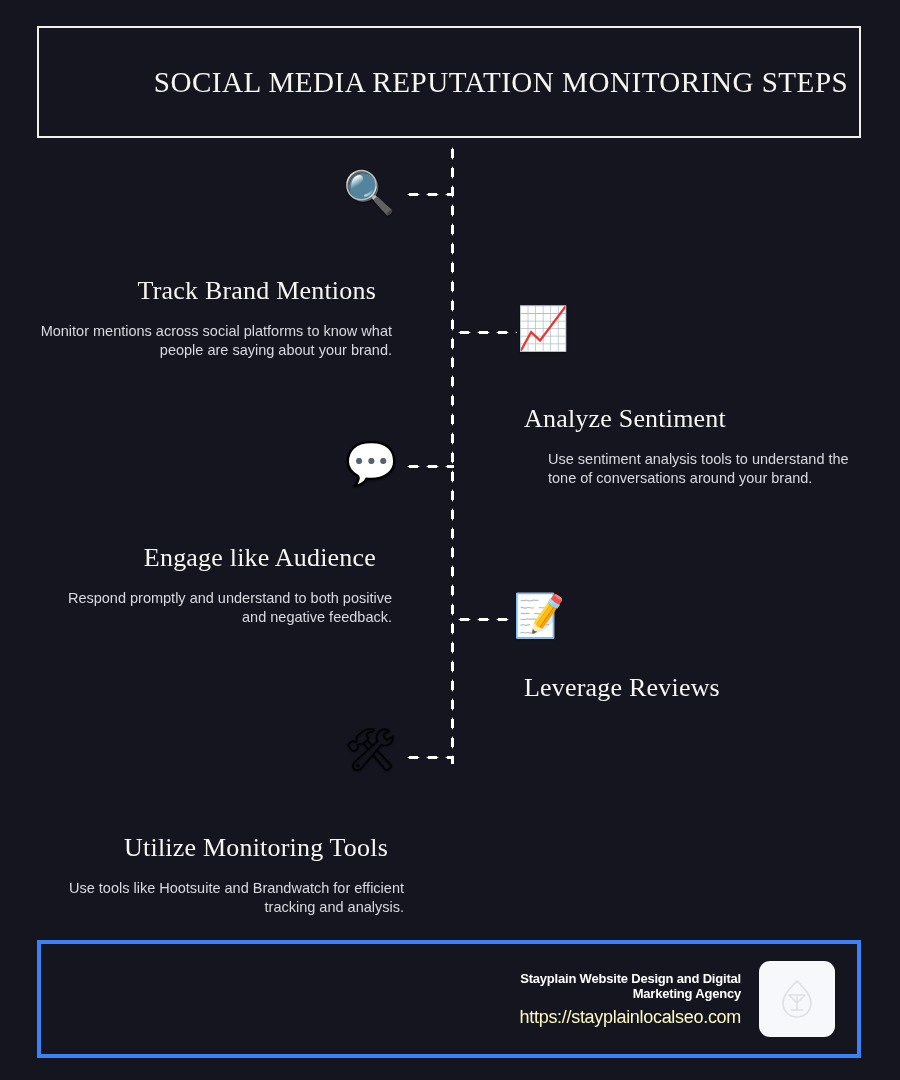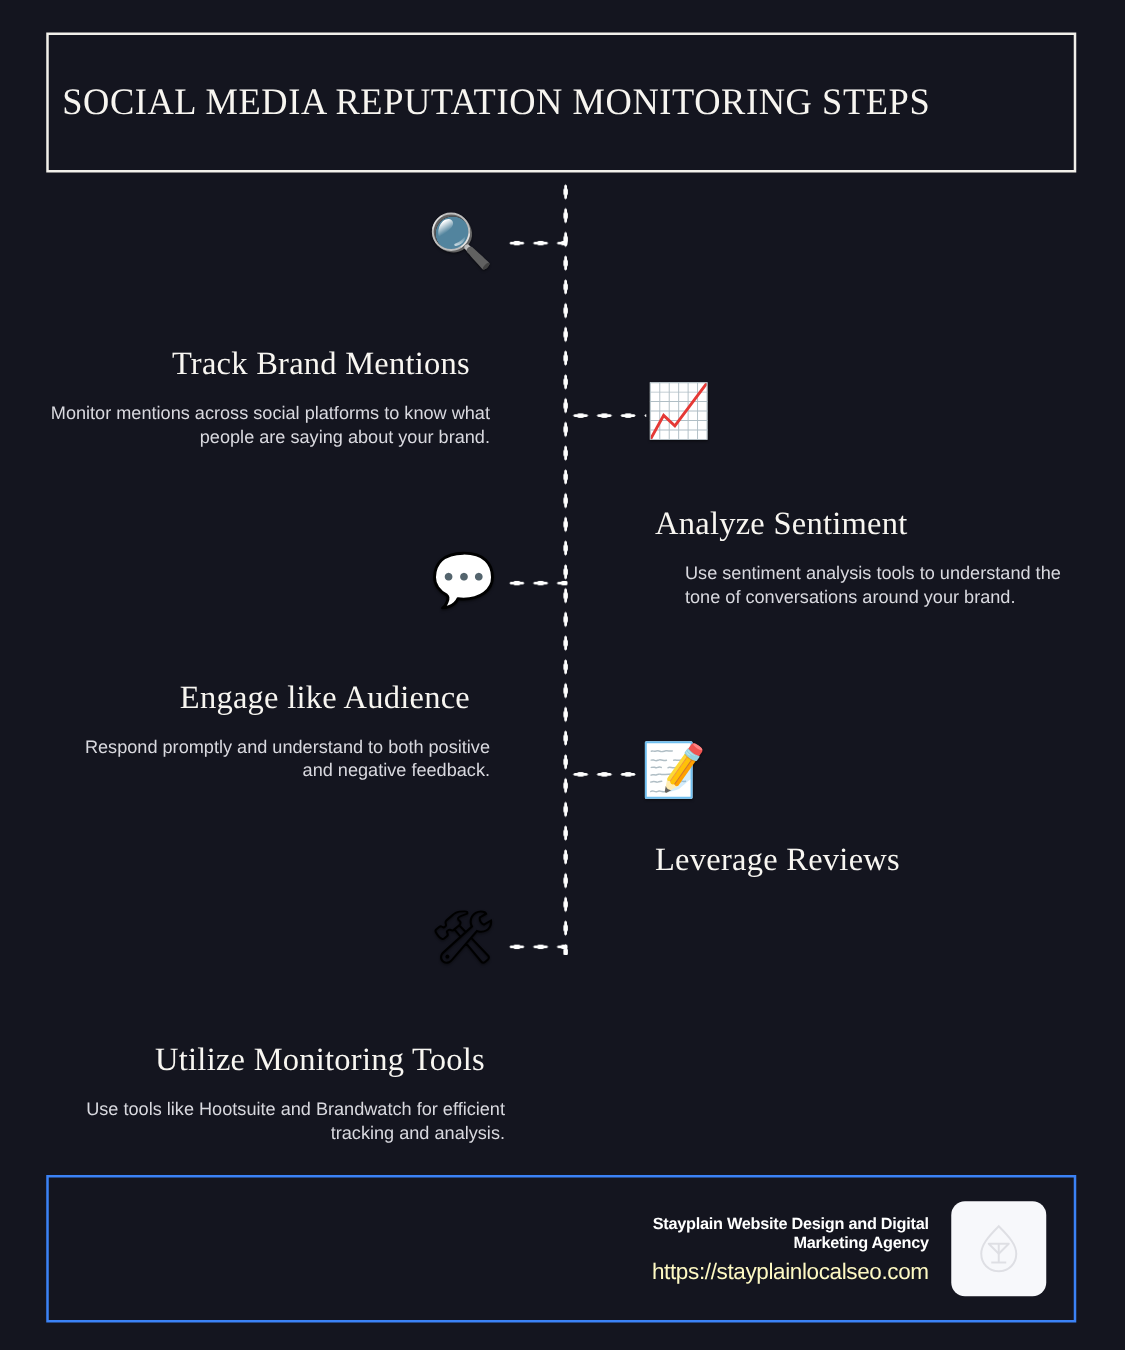--- a/index.html
+++ b/index.html
@@ -26,21 +26,21 @@
   .header-frame {
     position: absolute;
     left: 37px;
     top: 26px;
     width: 824px;
     height: 112px;
     border: 2px solid #f2f0ea;
     box-sizing: border-box;
     display: flex;
     align-items: center;
-    justify-content: flex-start;
+    justify-content: flex-end;
   }
   .page-title {
     font-family: "Liberation Serif", "DejaVu Serif", serif;
     font-size: 30px;
     letter-spacing: 0.5px;
     color: #f7f5f0;
     text-align: center;
     white-space: nowrap;
     font-weight: 400;
     transform: scaleX(0.97);
@@ -114,21 +114,21 @@
   #icon-4 { left: 513px; top: 595px; }
   #icon-5 { left: 344px; top: 729px; }
 
   
   .footer-frame {
     position: absolute;
     left: 37px;
     top: 940px;
     width: 824px;
     height: 118px;
-    border: 2px solid #3b82f6;
+    border: 4px solid #3b82f6;
     box-sizing: border-box;
   }
   .footer-inner {
     position: absolute;
     right: 22px;
     top: 50%;
     transform: translateY(-50%);
     display: flex;
     align-items: center;
     gap: 18px;

